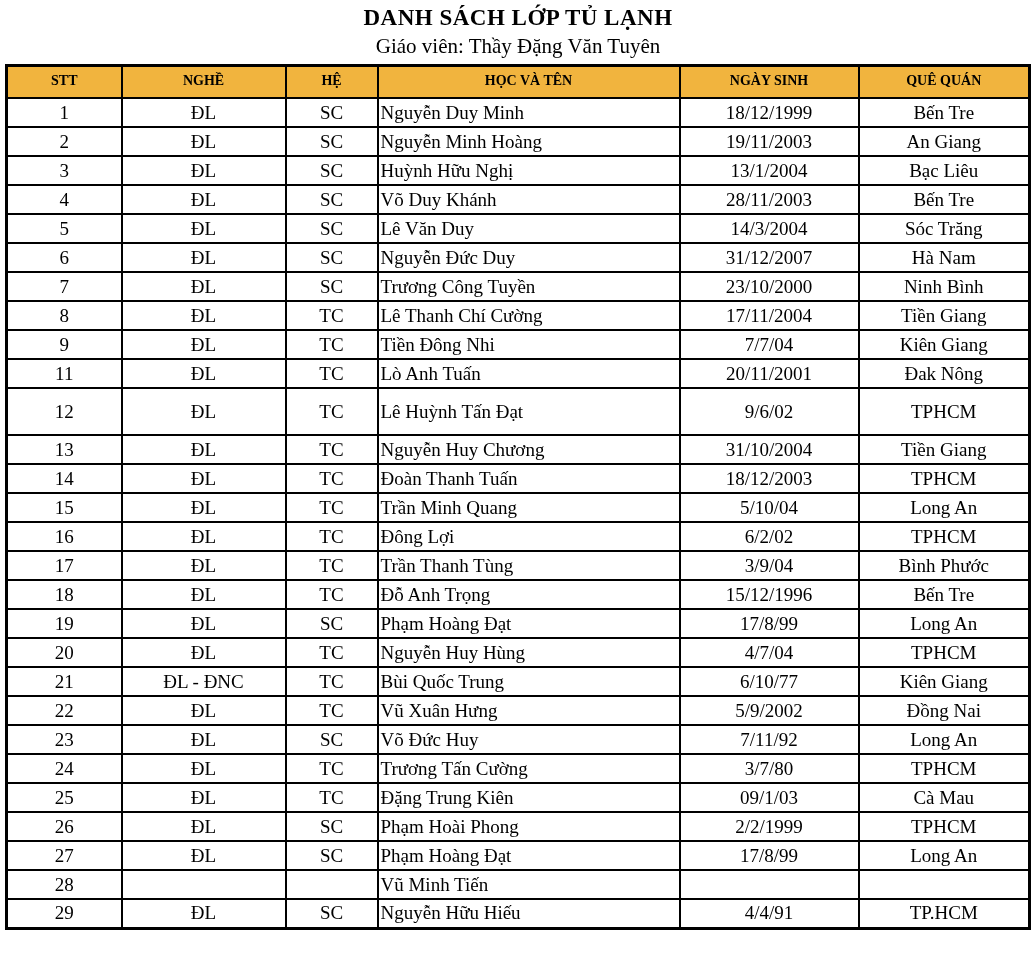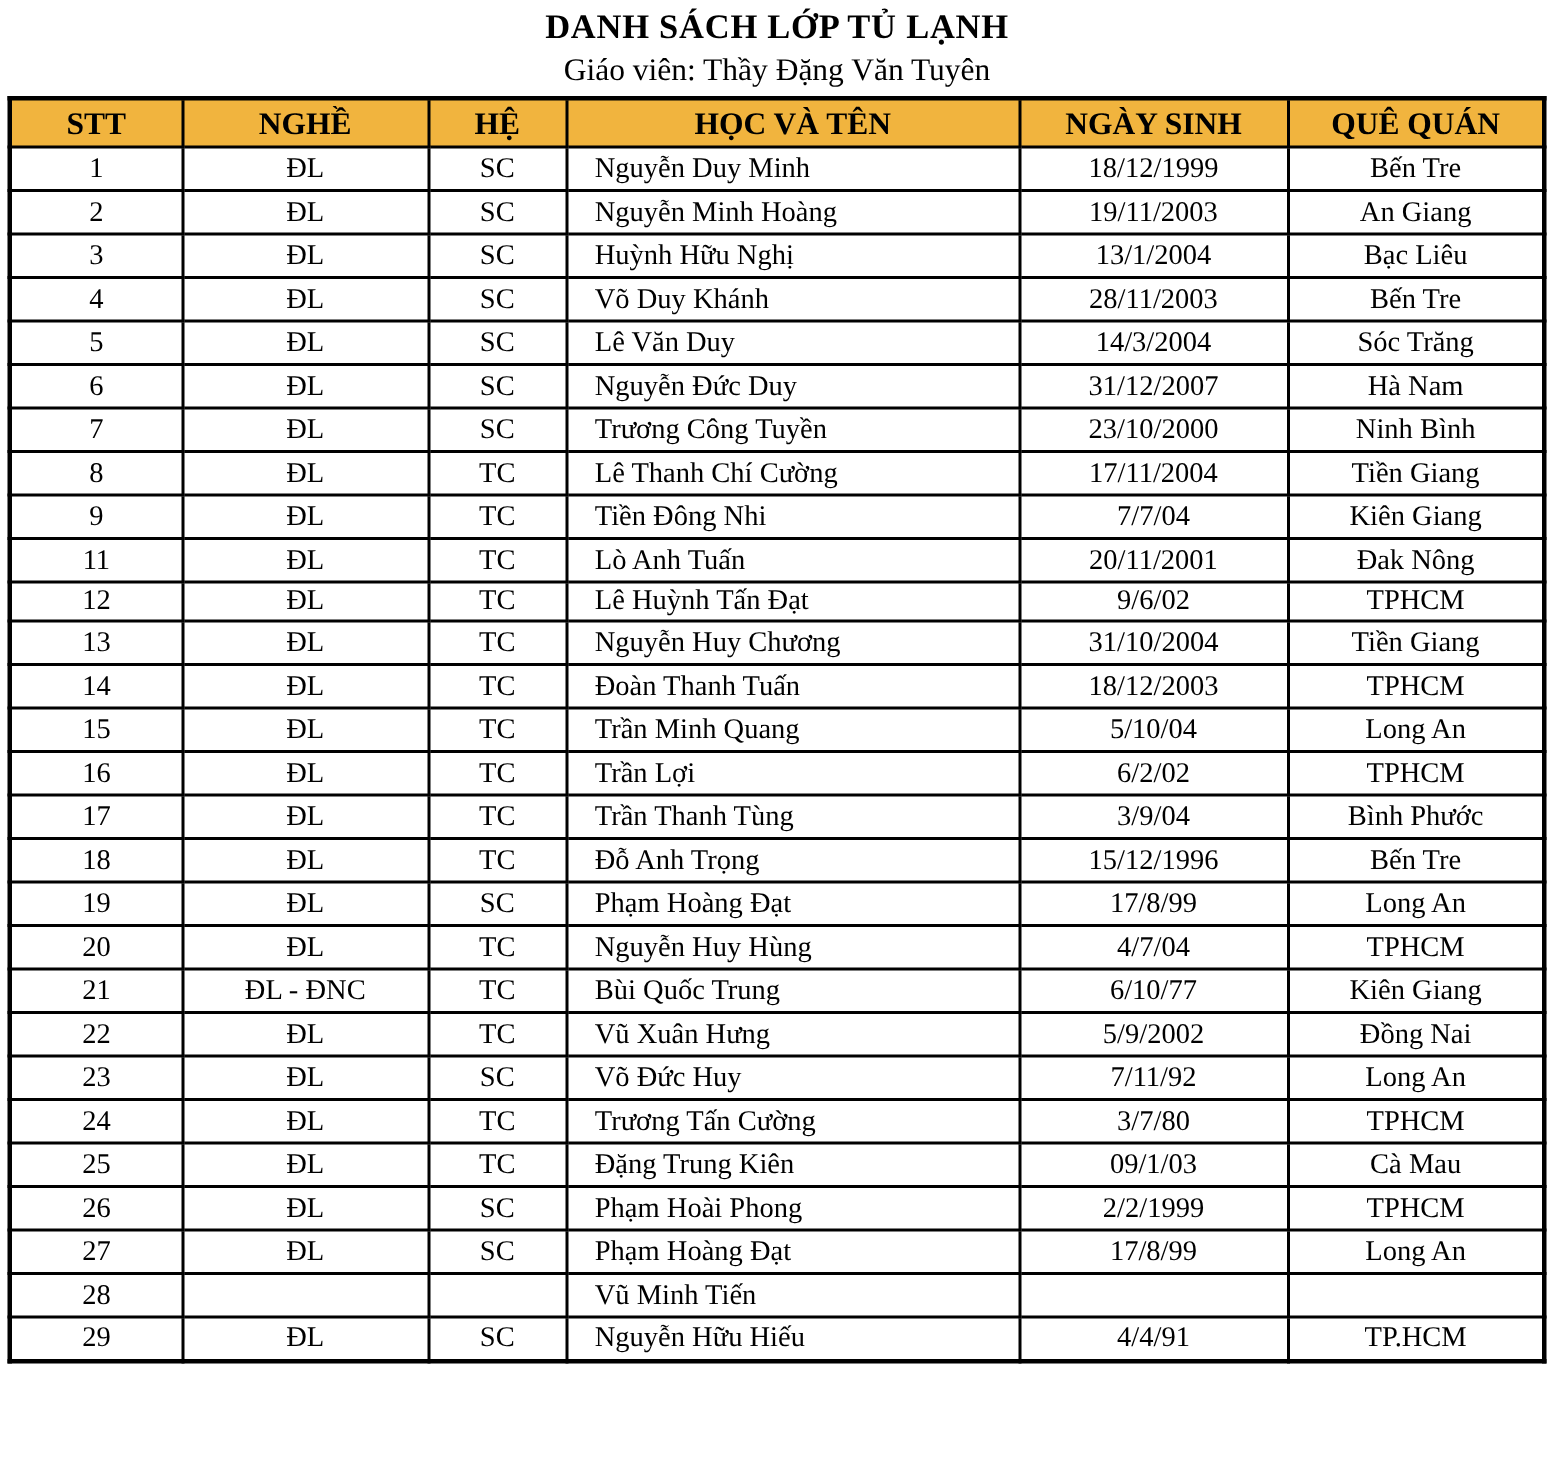--- a/index.html
+++ b/index.html
@@ -36,43 +36,43 @@
     border-collapse: collapse;
     table-layout: fixed;
     margin-left: 5px;
     width: 1023px;
     border: 3px solid #000000;
   }
   table.roster th {
     background: var(--header-bg, #F1B43E);
     border: 2px solid #000000;
     font-weight: bold;
-    font-size: 21px;
+    font-size: 14px;
     text-align: center;
     vertical-align: middle;
     padding: 0 2px;
     line-height: 1.05;
   }
   table.roster td {
     border: 2px solid #000000;
     font-size: 19px;
     text-align: center;
     vertical-align: middle;
     padding: 0 3px;
     line-height: 1.05;
     white-space: nowrap;
     overflow: hidden;
   }
   table.roster td.name-col {
     text-align: left;
-    padding-left: 18px;
+    padding-left: 2px;
   }
   thead tr { height: 33px; }
   tbody tr { height: 29px; }
-  tbody tr.tall { height: 26px; }
+  tbody tr.tall { height: 47px; }
 </style>
 </head>
 <body>
 
 <div class="page">
 
   <div class="doc-title">DANH SÁCH LỚP TỦ LẠNH</div>
 
   <div class="doc-subtitle">Giáo viên: Thầy Đặng Văn Tuyên</div>
 
@@ -205,21 +205,21 @@
           <td>ĐL</td>
           <td>TC</td>
           <td class="name-col">Trần Minh Quang</td>
           <td>5/10/04</td>
           <td>Long An</td>
         </tr>
         <tr>
           <td>16</td>
           <td>ĐL</td>
           <td>TC</td>
-          <td class="name-col">Trần Lợi</td>
+          <td class="name-col">Đông Lợi</td>
           <td>6/2/02</td>
           <td>TPHCM</td>
         </tr>
         <tr>
           <td>17</td>
           <td>ĐL</td>
           <td>TC</td>
           <td class="name-col">Trần Thanh Tùng</td>
           <td>3/9/04</td>
           <td>Bình Phước</td>

